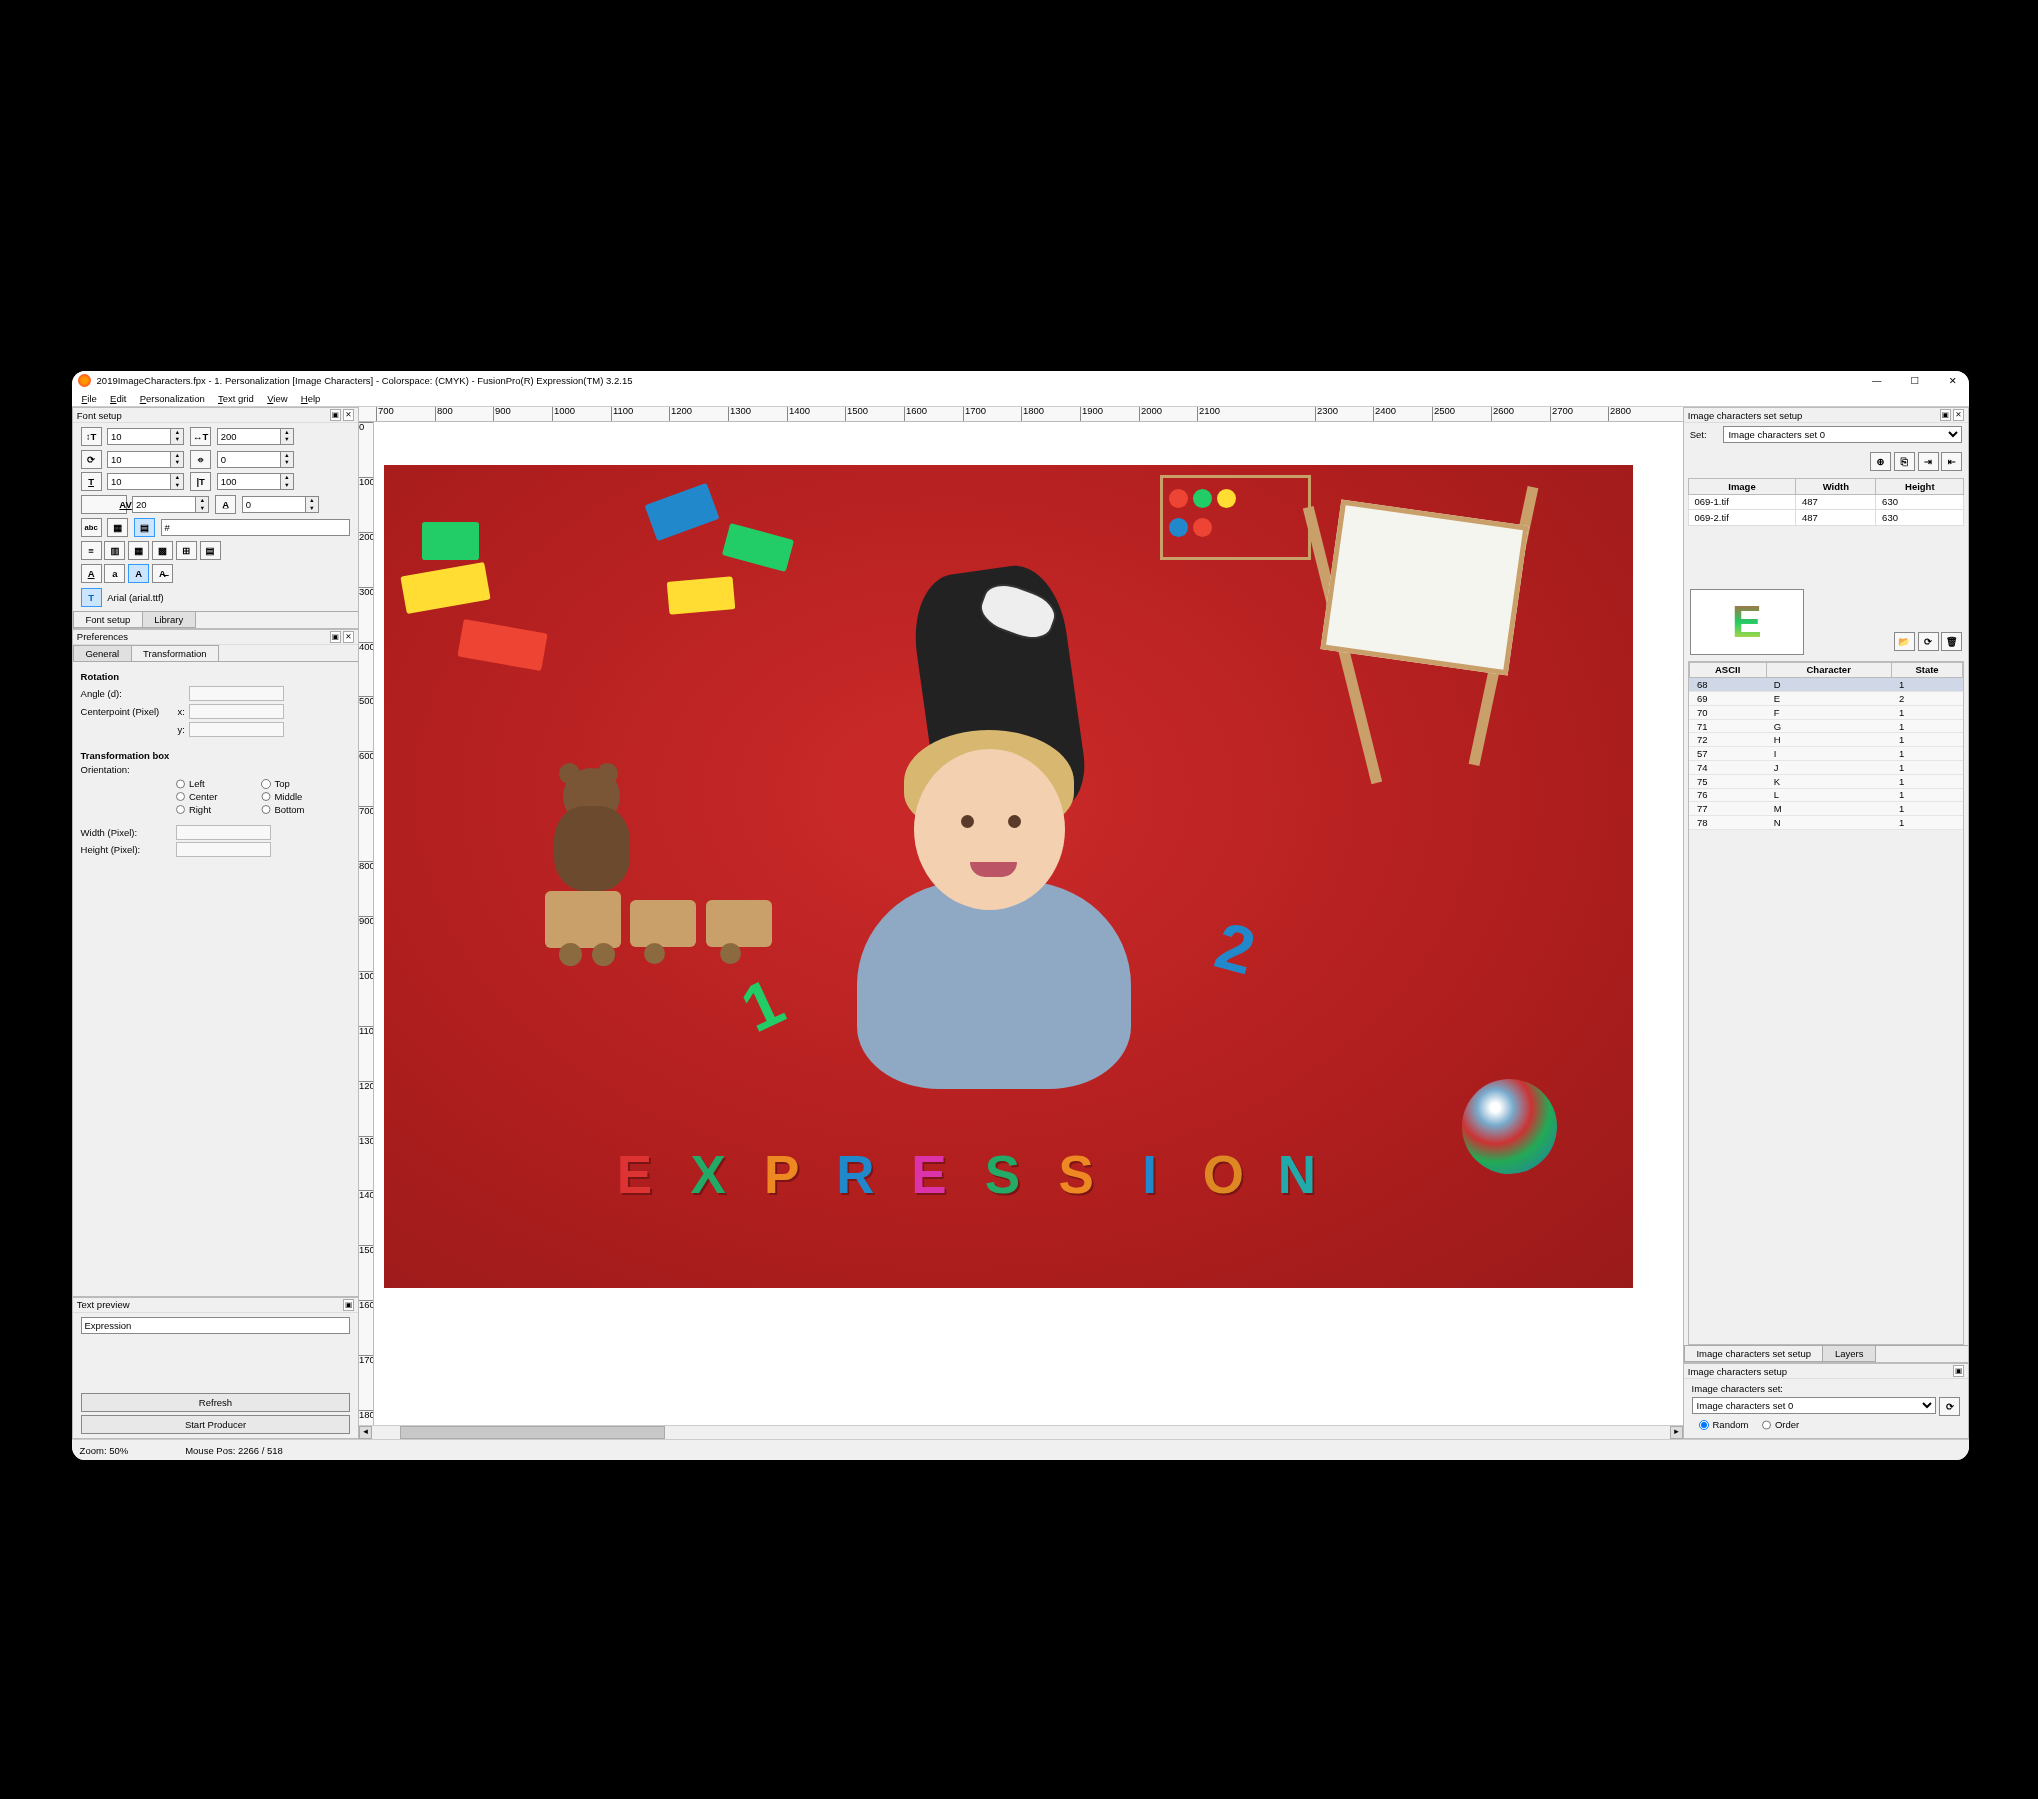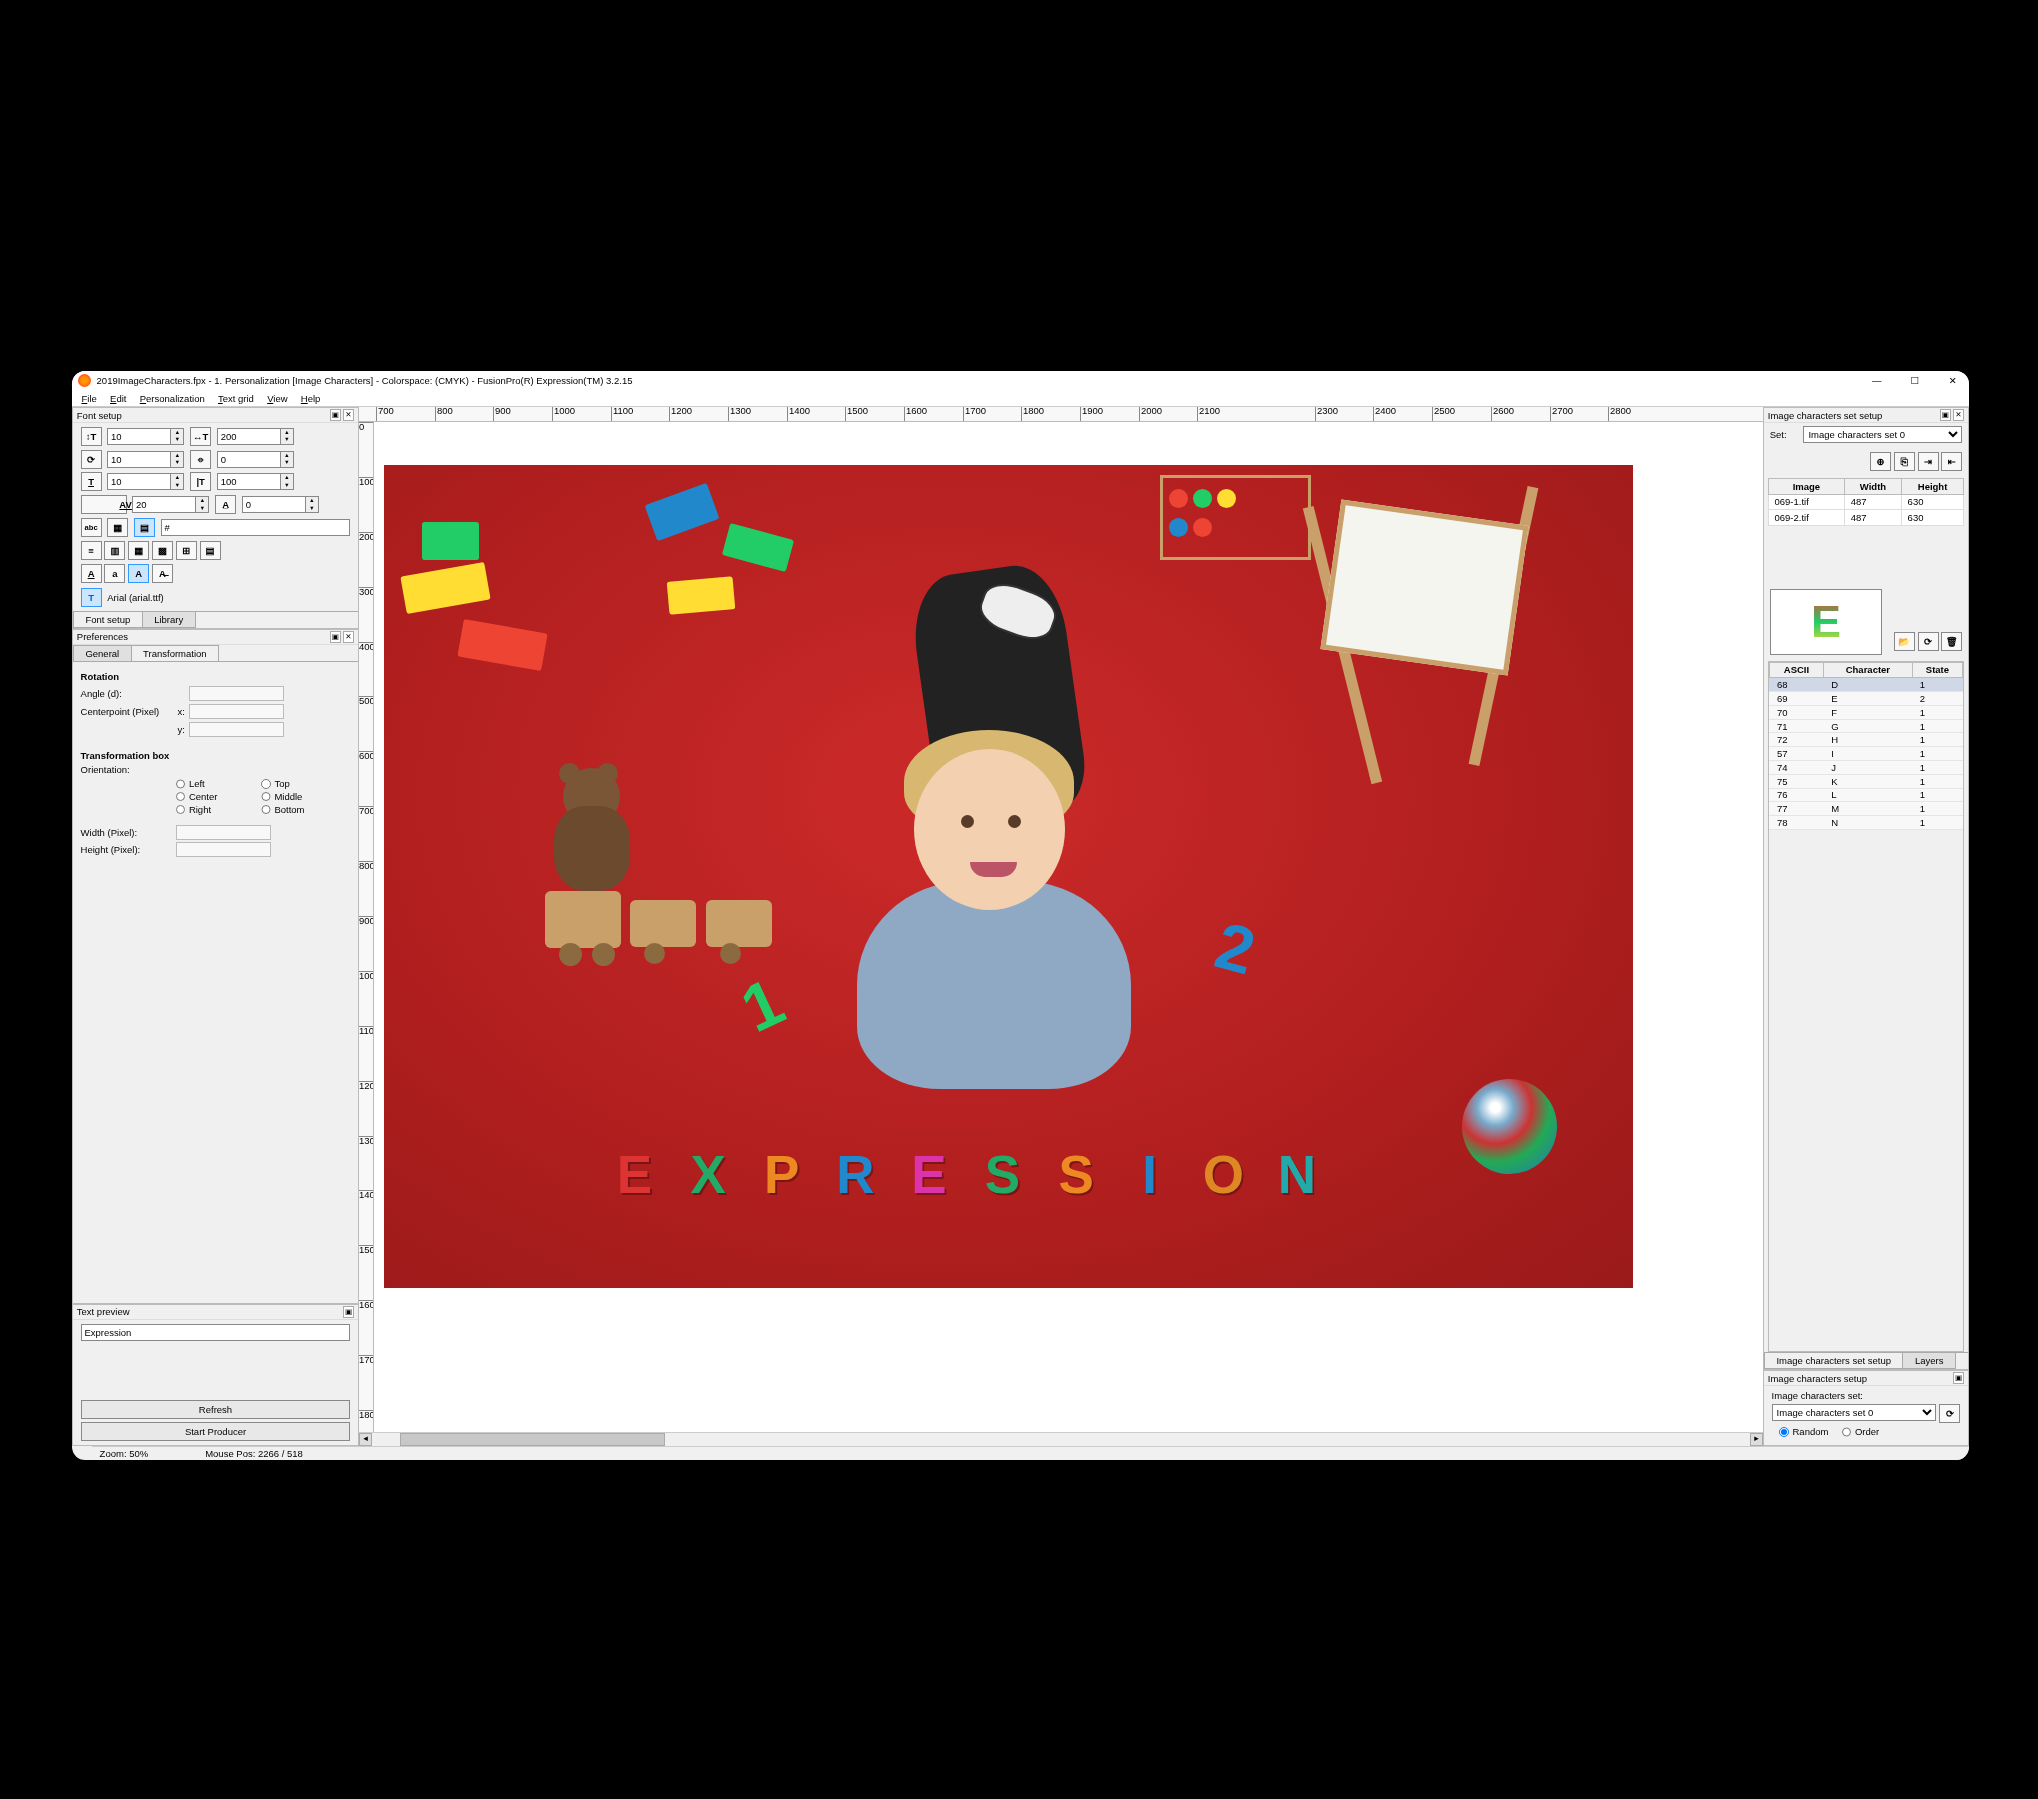--- a/index.html
+++ b/index.html
@@ -57,21 +57,21 @@
 .prefs input[type=text] { height: 15px; border: 0.9px solid #bbb; background: #f8f8f8; width: 95px; }
 .radio-grid { display: grid; grid-template-columns: 76px 76px; gap: 1.9px 9.5px; margin-left: 95px; }
 .radio-item { display: flex; align-items: center; gap: 3.8px; }
 .radio-item input { width: 9.5px; height: 9.5px; }
 
 
 .text-preview input.preview-field { width: 100%; height: 17px; border: 0.9px solid #888; background: #fff; padding: 0 2.8px; margin-bottom: 57px; }
 .text-preview button { width: 100%; height: 19px; margin-top: 2.8px; border: 0.9px solid #888; background: #e8e8e8; }
 
 
-.statusbar { height: 14px; background: #f0f0f0; border-top: 0.9px solid #ccc; display: flex; align-items: center; padding: 0 7.6px; font-size: 9.5px; gap: 57px; margin-left: 20px; }
+.statusbar { height: 21px; background: #f0f0f0; border-top: 0.9px solid #ccc; display: flex; align-items: center; padding: 0 7.6px; font-size: 9.5px; gap: 57px; }
 
 
 .canvas-col { flex: 1; display: flex; flex-direction: column; background: #fff; }
 .ruler-h { height: 15px; background: #f8f8f8; border-bottom: 0.9px solid #bbb; position: relative; overflow: hidden; font-size: 7.6px; }
 .ruler-h .tick { position: absolute; top: 0; height: 100%; border-left: 0.9px solid #888; padding-left: 0.9px; line-height: 7.6px; }
 .canvas-area { flex: 1; display: flex; overflow: hidden; }
 .ruler-v { width: 15px; background: #f8f8f8; border-right: 0.9px solid #bbb; position: relative; overflow: hidden; font-size: 7.6px; }
 .ruler-v .tick { position: absolute; left: 0; width: 100%; border-top: 0.9px solid #888; line-height: 7.6px; }
 .viewport { flex: 1; background: #fff; position: relative; overflow: hidden; }
 .scroll-h { height: 14px; background: #f0f0f0; border-top: 0.9px solid #ccc; display: flex; align-items: center; }
@@ -99,21 +99,21 @@
 .bear { position: absolute; left: 151px; top: 303px; width: 114px; height: 132px; }
 .bear .bod { position: absolute; left: 19px; top: 38px; width: 76px; height: 85px; background: #6b4a2e; border-radius: 40%; }
 .bear .hed { position: absolute; left: 28px; top: 0; width: 57px; height: 57px; background: #7a5536; border-radius: 50%; }
 .bear .ear { position: absolute; width: 21px; height: 21px; background: #7a5536; border-radius: 50%; }
 .easel { position: absolute; right: 114px; top: 19px; width: 246px; height: 341px; }
 .easel .board { position: absolute; right: 0; top: 28px; width: 189px; height: 151px; background: #f5f5f0; border: 5.7px solid #c9a06a; transform: rotate(8deg); }
 .easel .leg1 { position: absolute; right: 9.5px; top: 0; width: 11.4px; height: 284px; background: #c9a06a; transform: rotate(12deg); }
 .easel .leg2 { position: absolute; right: 170px; top: 19px; width: 11.4px; height: 284px; background: #c9a06a; transform: rotate(-14deg); }
 
 
-.right-col { width: 206px; display: flex; flex-direction: column; background: #f0f0f0; }
+.right-col { width: 286px; display: flex; flex-direction: column; background: #f0f0f0; }
 .right-col .toolbar-row { justify-content: flex-end; padding: 2.8px 5.7px; }
 .right-col select { height: 17px; border: 0.9px solid #888; background: #fff; flex: 1; }
 .tbl { width: calc(100% - 7.6px); margin: 0 3.8px; border: 0.9px solid #bbb; border-collapse: collapse; background: #fff; }
 .tbl th { background: #f0f0f0; border: 0.9px solid #bbb; padding: 1.9px 3.8px; font-weight: bold; text-align: center; }
 .tbl td { border: 0.9px solid #ddd; padding: 1.9px 5.7px; }
 .preview-box { width: 114px; height: 66px; border: 0.9px solid #888; background: #fff; margin: 5.7px; display: flex; align-items: center; justify-content: center; }
 .preview-box .glyph { font-size: 45px; font-weight: 900; }
 .char-table-wrap { flex: 1; overflow: hidden; margin: 0 3.8px; border: 0.9px solid #bbb; }
 .char-table { width: 100%; border-collapse: collapse; background: #f8f8f8; }
 .char-table th { background: #f0f0f0; border: 0.9px solid #bbb; padding: 1.9px; font-weight: bold; text-align: center; position: sticky; top: 0; }

